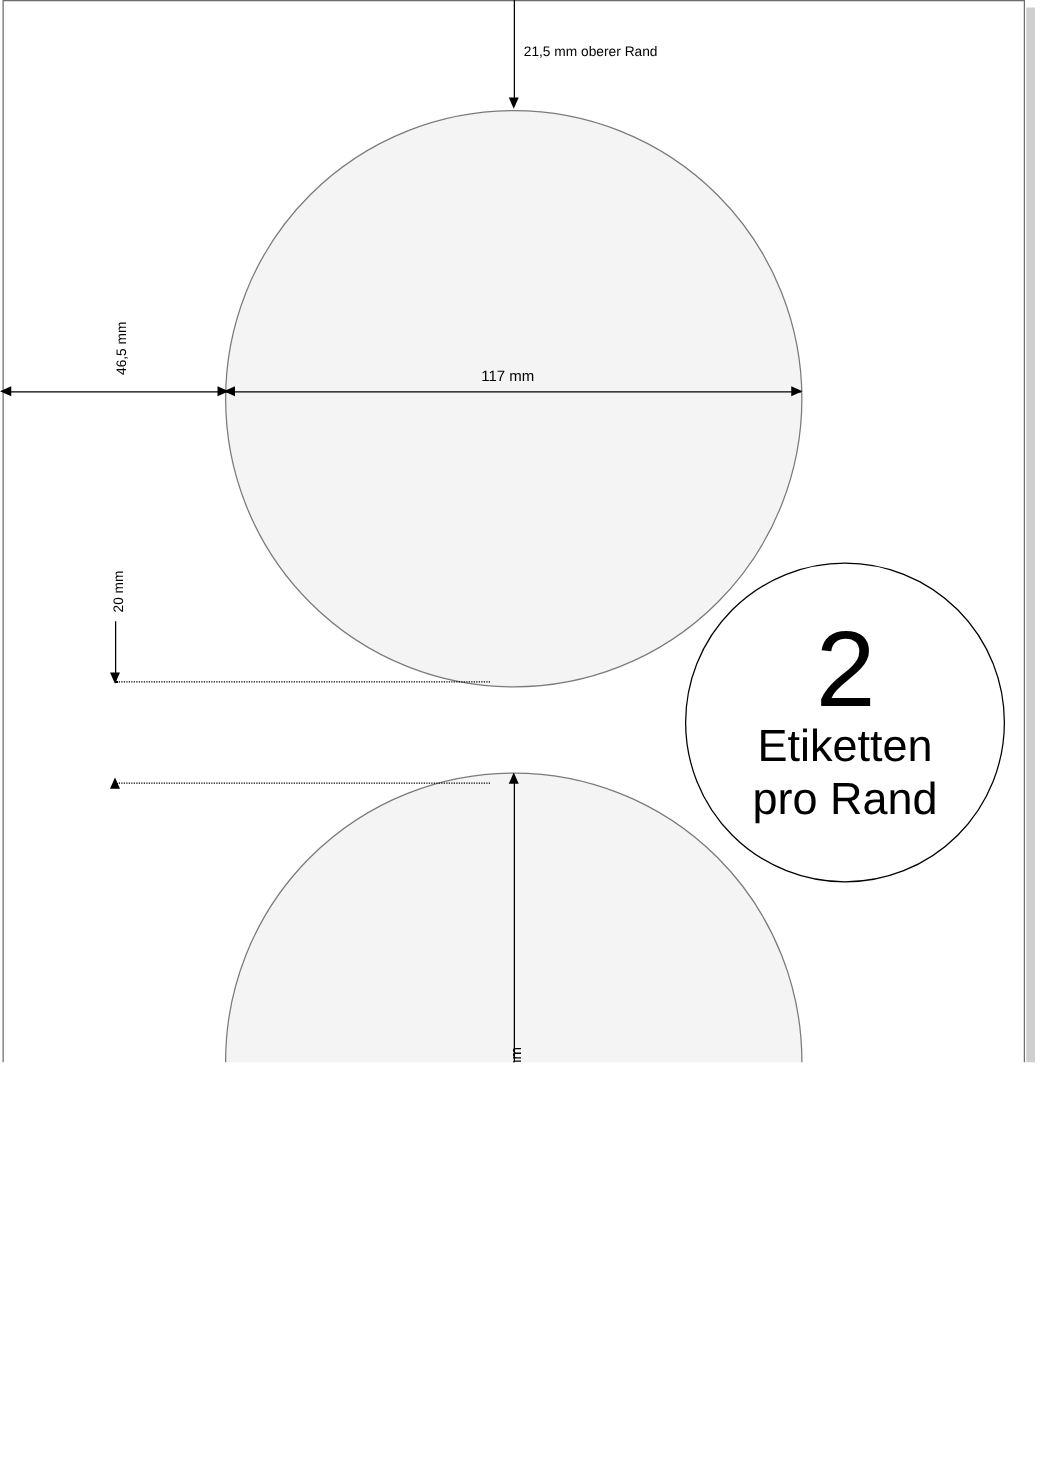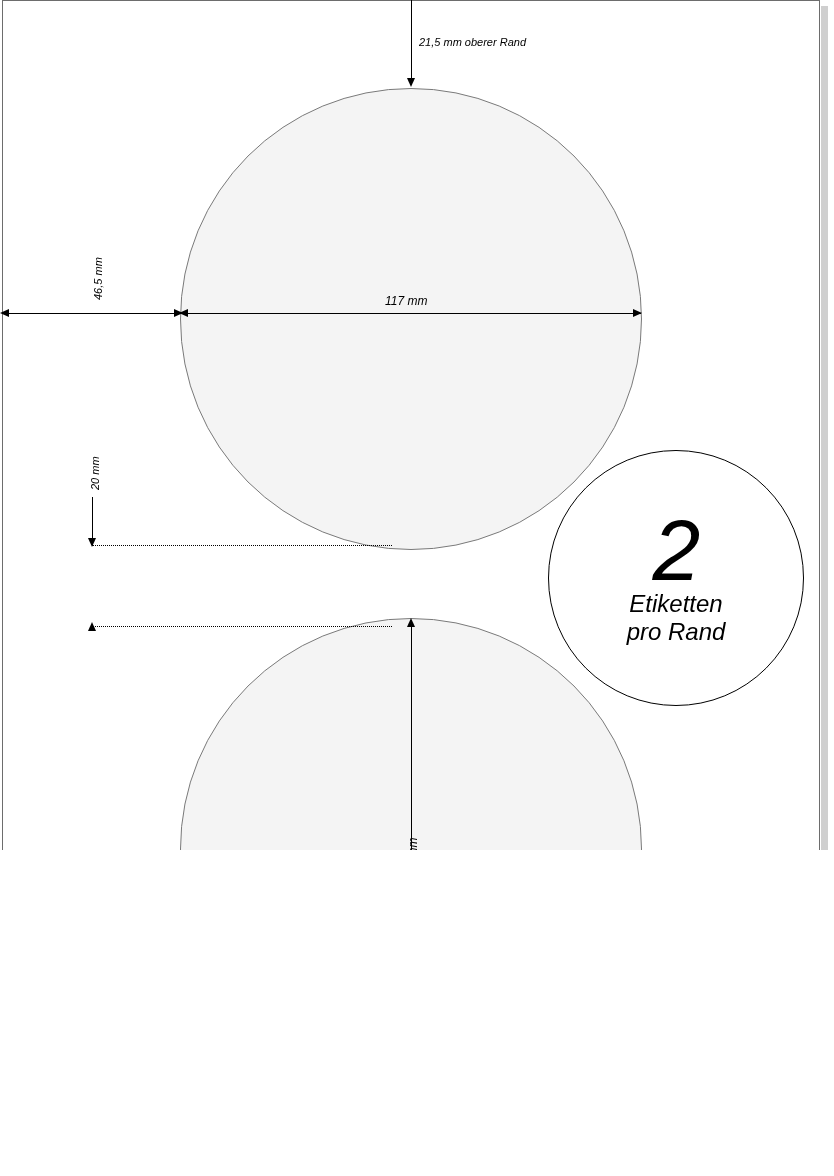--- a/index.html
+++ b/index.html
@@ -9,21 +9,20 @@
   }
   body {
     font-family: "Liberation Sans", sans-serif;
   }
   #sheet {
     position: relative;
     width: 834px;
     height: 850px;
     background: #ffffff;
     overflow: hidden;
-    font-style: italic;
   }
   
   .page-outline {
     position: absolute;
     left: 2px;
     top: 0px;
     width: 818px;
     height: 1160px;
     border: 1px solid #6d6d6d;
     box-sizing: border-box;
@@ -85,21 +84,21 @@
   }
   #badge .badge-count {
     font-size: 86px;
     line-height: 0.92;
     font-weight: 400;
     color: #000000;
     letter-spacing: -1px;
   }
   #badge .badge-line1,
   #badge .badge-line2 {
-    font-size: 24px;
+    font-size: 36px;
     line-height: 1.16;
     color: #000000;
   }
 
   
   .hline {
     position: absolute;
     height: 0;
     border-top: 1px solid #000000;
   }

